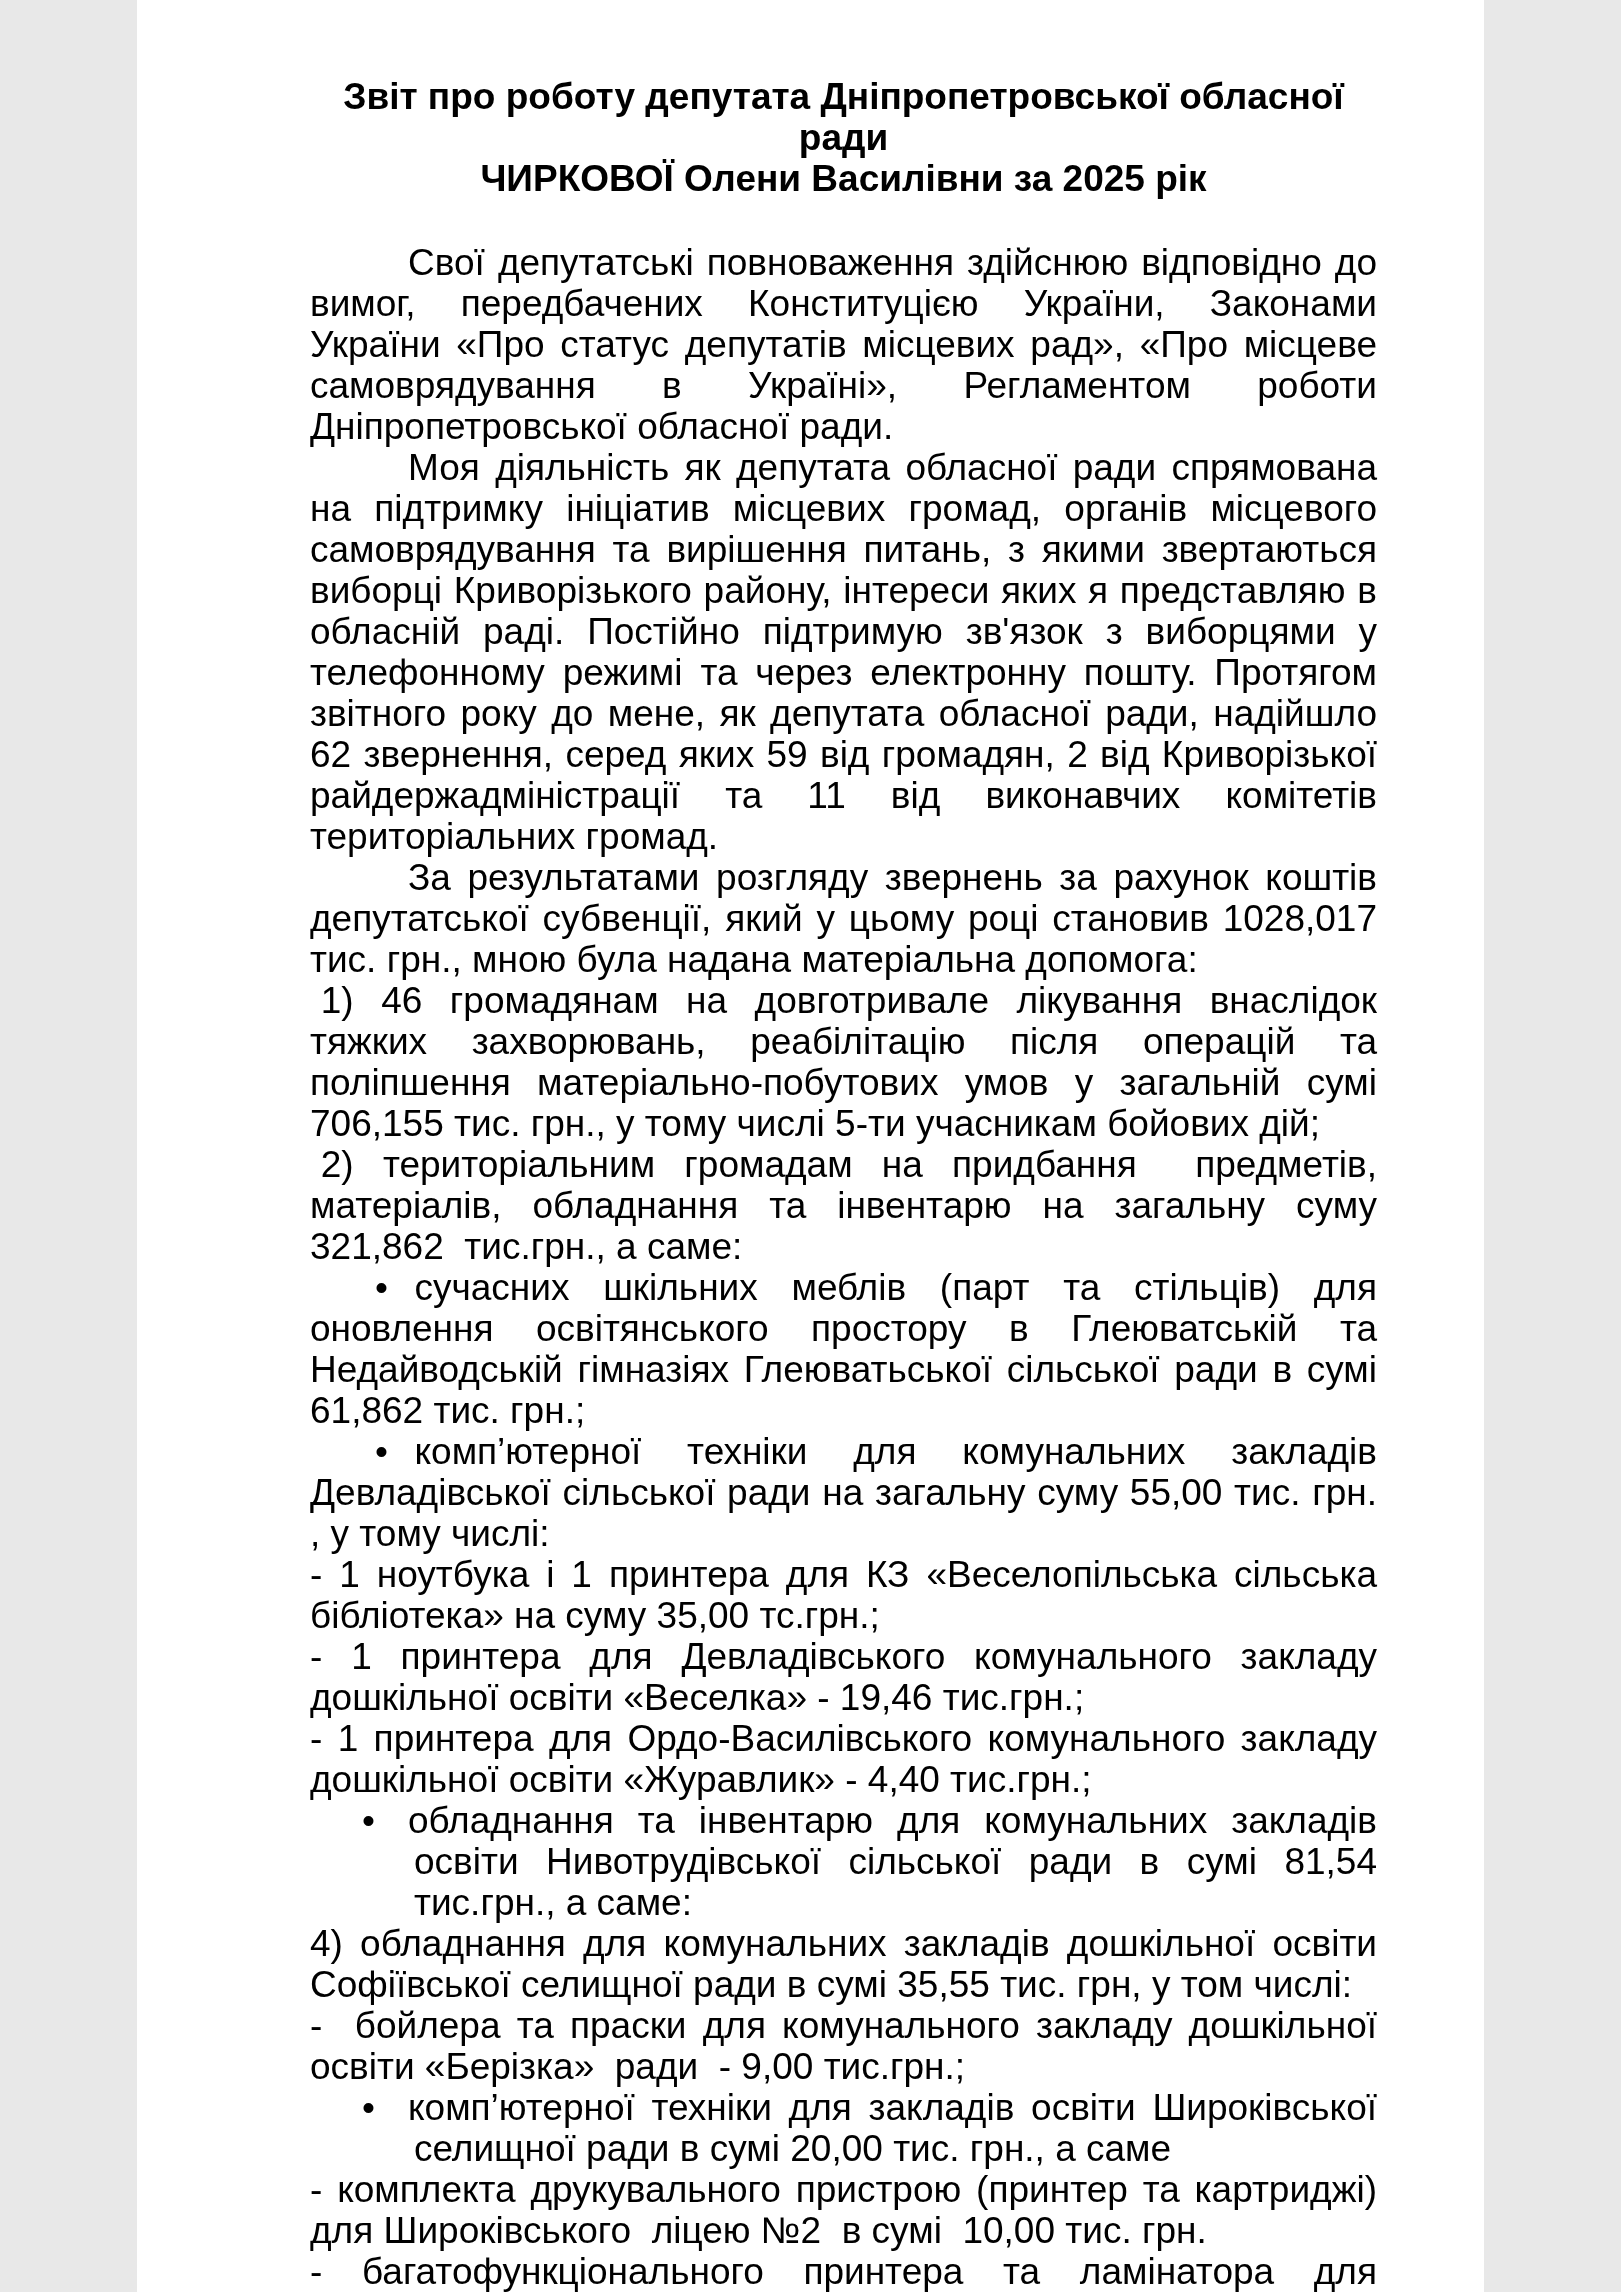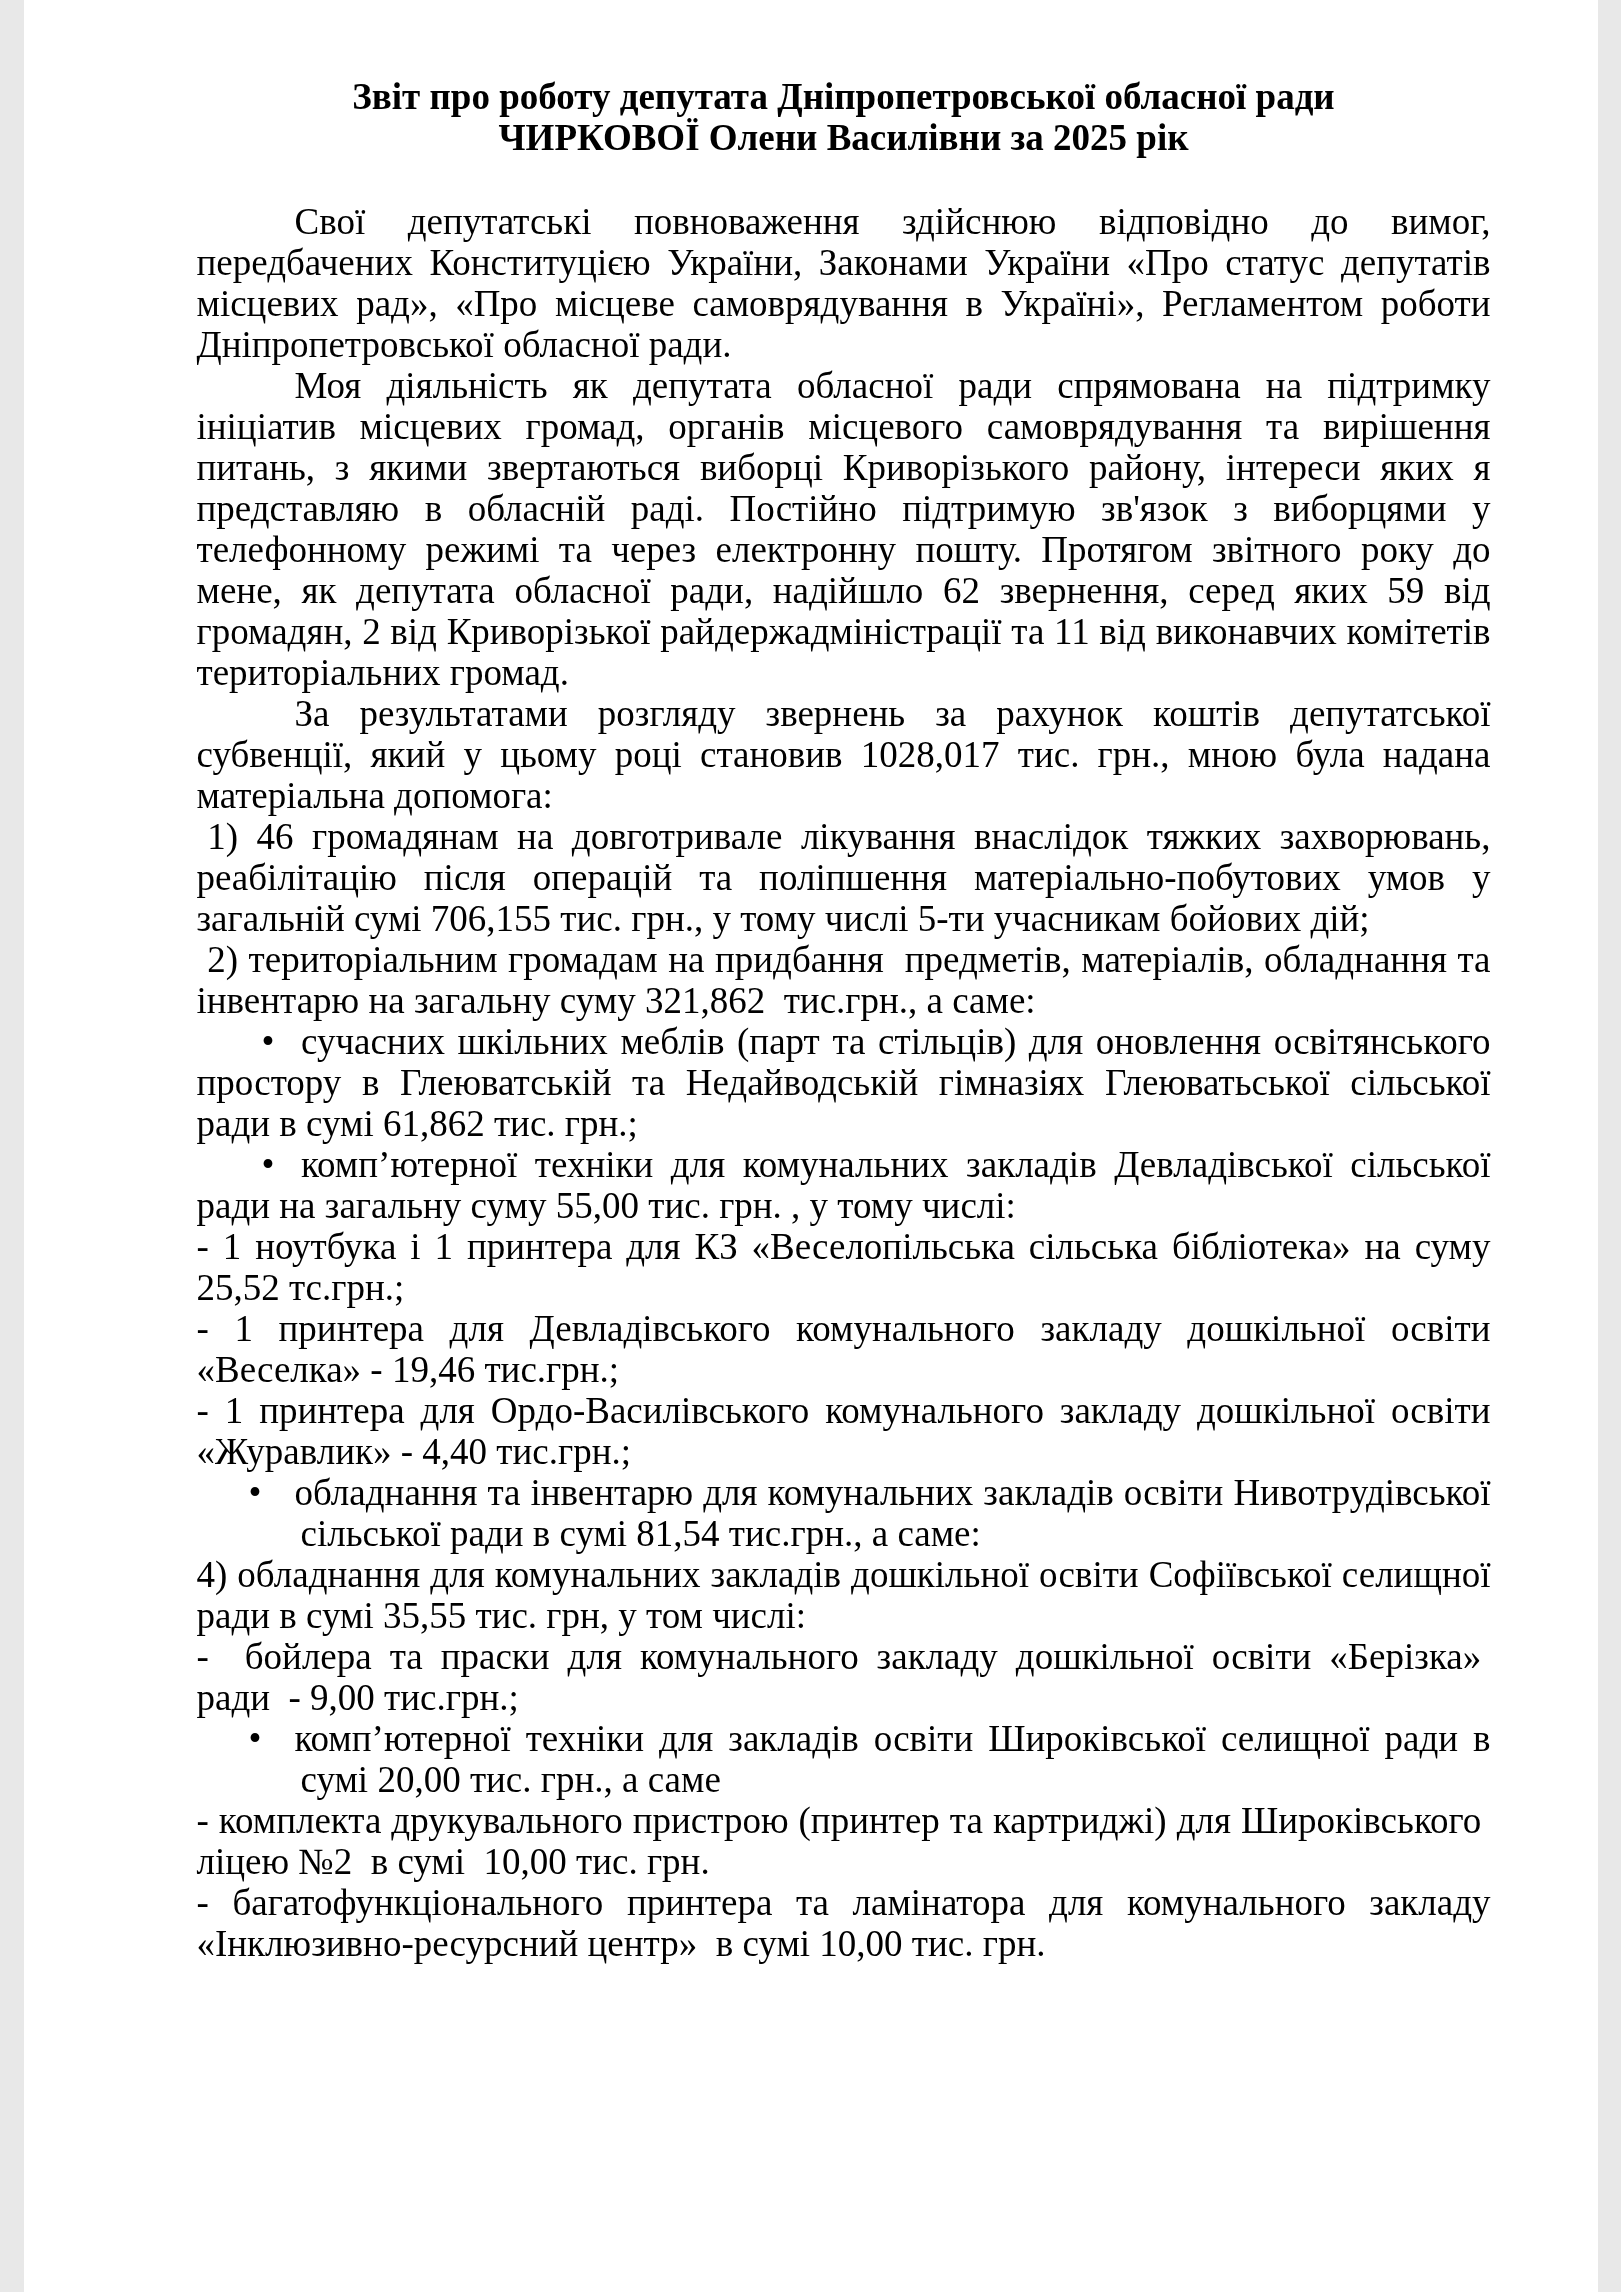--- a/index.html
+++ b/index.html
@@ -2,26 +2,26 @@
 <html><head>
 <meta charset="utf-8">
 <style>
   html, body {
     margin: 0;
     padding: 0;
     background: #e8e8e8;
   }
   .page {
     position: relative;
-    width: 1574px;
+    width: 1347px;
     height: 2293px;
     margin: 0 auto;
     background: #ffffff;
     color: #000000;
-    font-family: Liberation Serif, serif;
+    font-family: Liberation Sans, sans-serif;
     font-size: 37px;
     line-height: 41px;
     box-sizing: border-box;
     padding: 76px 107px 57px 173px;
     overflow: hidden;
   }
   .doc-title {
     text-align: center;
     font-weight: bold;
     margin: 0 0 43px 0;
@@ -54,21 +54,21 @@
     <p class="para indent">Свої депутатські повноваження здійснюю відповідно до вимог, передбачених Конституцією України, Законами України «Про статус депутатів місцевих рад», «Про місцеве самоврядування в Україні», Регламентом роботи Дніпропетровської обласної ради.</p>
     <p class="para indent">Моя діяльність як депутата обласної ради спрямована на підтримку ініціатив місцевих громад, органів місцевого самоврядування та вирішення питань, з якими звертаються виборці Криворізького району, інтереси яких я представляю в обласній раді. Постійно підтримую зв'язок з виборцями у телефонному режимі та через електронну пошту. Протягом звітного року до мене, як депутата обласної ради, надійшло 62 звернення, серед яких 59 від громадян, 2 від Криворізької райдержадміністрації та 11 від виконавчих комітетів територіальних громад.</p>
     <p class="para indent">За результатами розгляду звернень за рахунок коштів депутатської субвенції, який у цьому році становив 1028,017 тис. грн., мною була надана матеріальна допомога:</p>
     <p class="para num">1) 46 громадянам на довготривале лікування внаслідок тяжких захворювань, реабілітацію після операцій та поліпшення матеріально-побутових умов у загальній сумі 706,155 тис. грн., у тому числі 5-ти учасникам бойових дій;</p>
     <p class="para num">2) територіальним громадам на придбання&nbsp; предметів, матеріалів, обладнання та інвентарю на загальну суму 321,862&nbsp; тис.грн., а саме:</p>
 
     <p class="para bullet-a"><span class="bullet">•</span><span class="bspace-a"></span><span>сучасних шкільних меблів (парт та стільців) для оновлення освітянського простору в Глеюватській та Недайводській гімназіях Глеюватьської сільської ради в сумі 61,862 тис. грн.;</span></p>
 
     <p class="para bullet-a"><span class="bullet">•</span><span class="bspace-a"></span><span>комп’ютерної техніки для комунальних закладів Девладівської сільської ради на загальну суму 55,00 тис. грн. , у тому числі:</span></p>
 
-    <p class="para dash">- 1 ноутбука і 1 принтера для КЗ «Веселопільська сільська бібліотека» на суму 25,52 тс.грн.;</p>
+    <p class="para dash">- 1 ноутбука і 1 принтера для КЗ «Веселопільська сільська бібліотека» на суму 35,00 тс.грн.;</p>
     <p class="para dash">- 1 принтера для Девладівського комунального закладу дошкільної освіти «Веселка» - 19,46 тис.грн.;</p>
     <p class="para dash">- 1 принтера для Ордо-Василівського комунального закладу дошкільної освіти «Журавлик» - 4,40 тис.грн.;</p>
 
     <p class="para bullet-b"><span class="bullet">•</span><span class="bspace-b"></span><span>обладнання та інвентарю для комунальних закладів освіти Нивотрудівської сільської ради в сумі 81,54 тис.грн., а саме:</span></p>
 
     <p class="para dash">4) обладнання для комунальних закладів дошкільної освіти Софіївської селищної ради в сумі 35,55 тис. грн, у том числі:</p>
     <p class="para dash">-&nbsp; бойлера та праски для комунального закладу дошкільної освіти «Берізка»&nbsp; ради&nbsp; - 9,00 тис.грн.;</p>
 
     <p class="para bullet-b"><span class="bullet">•</span><span class="bspace-b"></span><span>комп’ютерної техніки для закладів освіти Широківської селищної ради в сумі 20,00 тис. грн., а саме</span></p>
 

